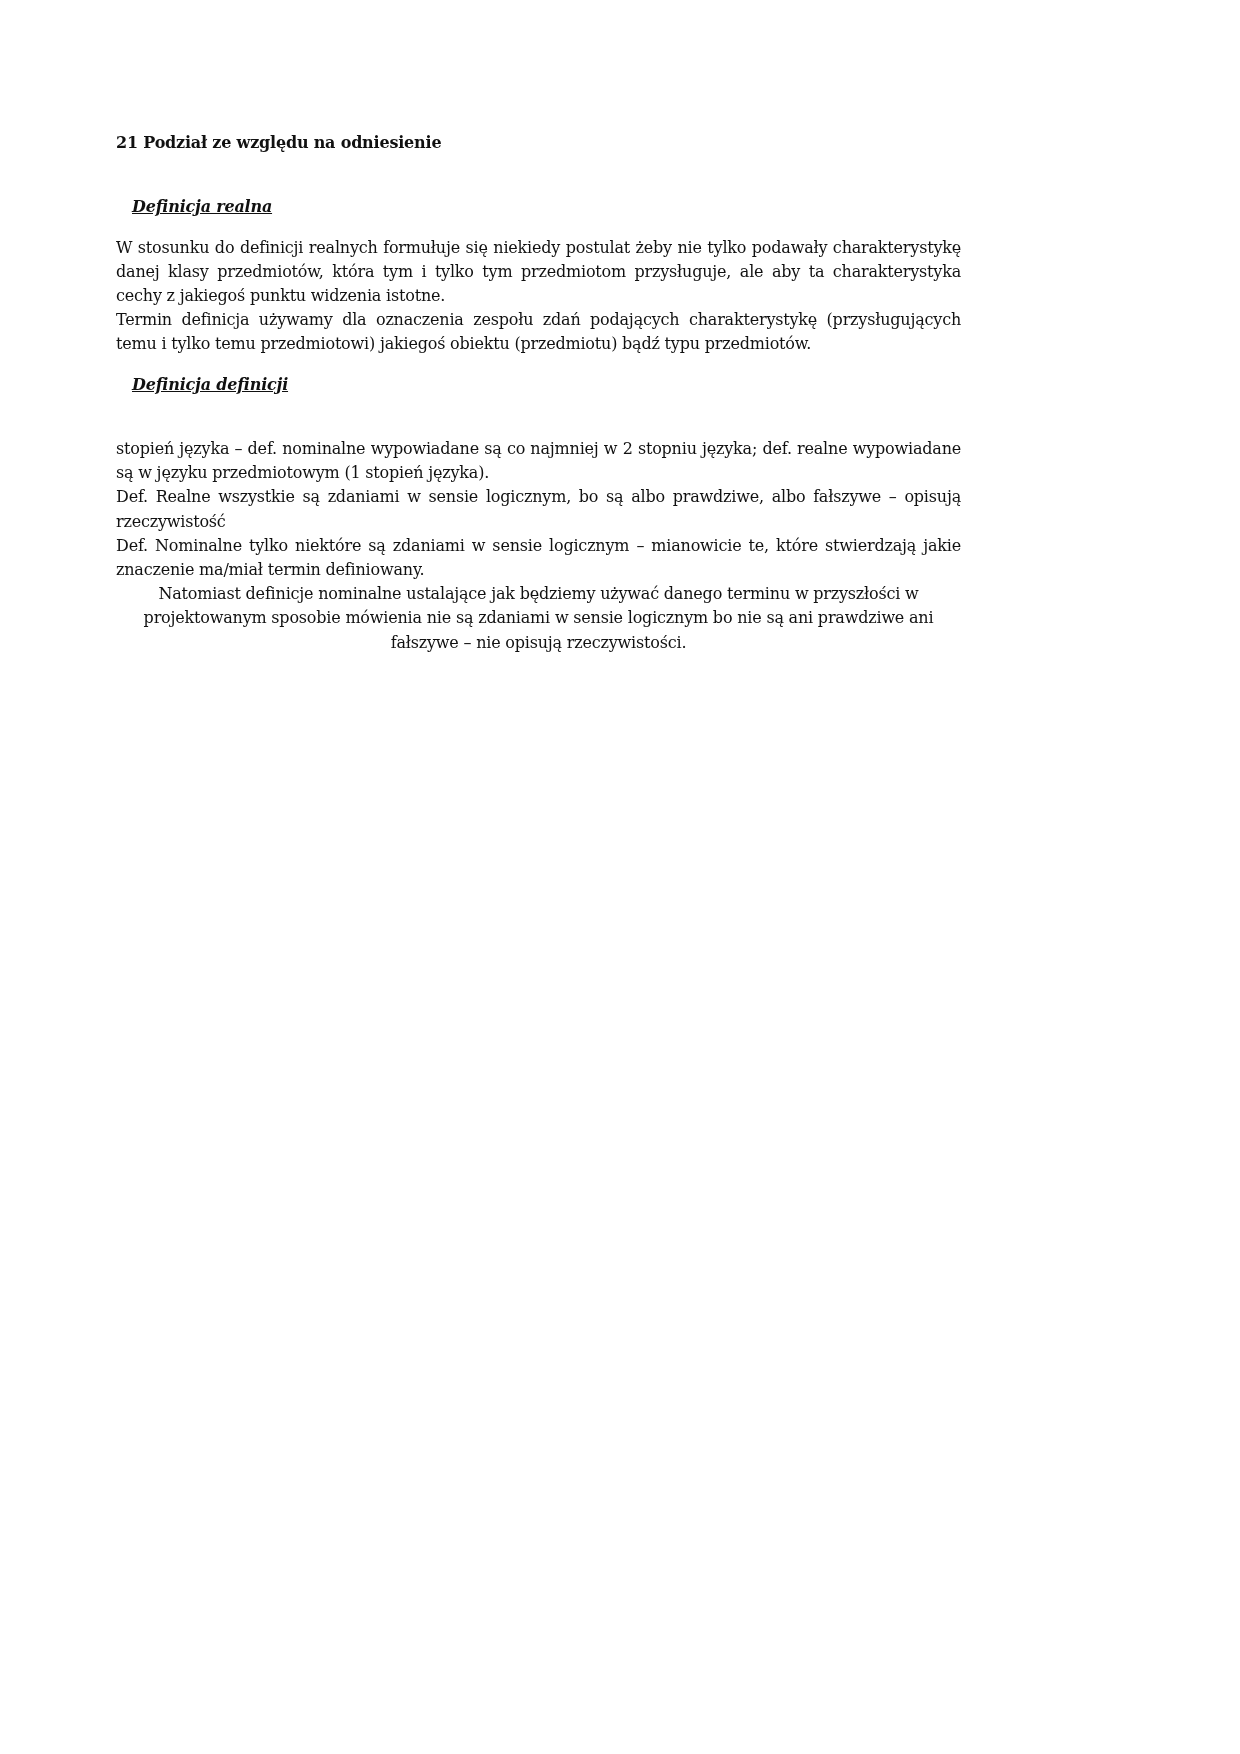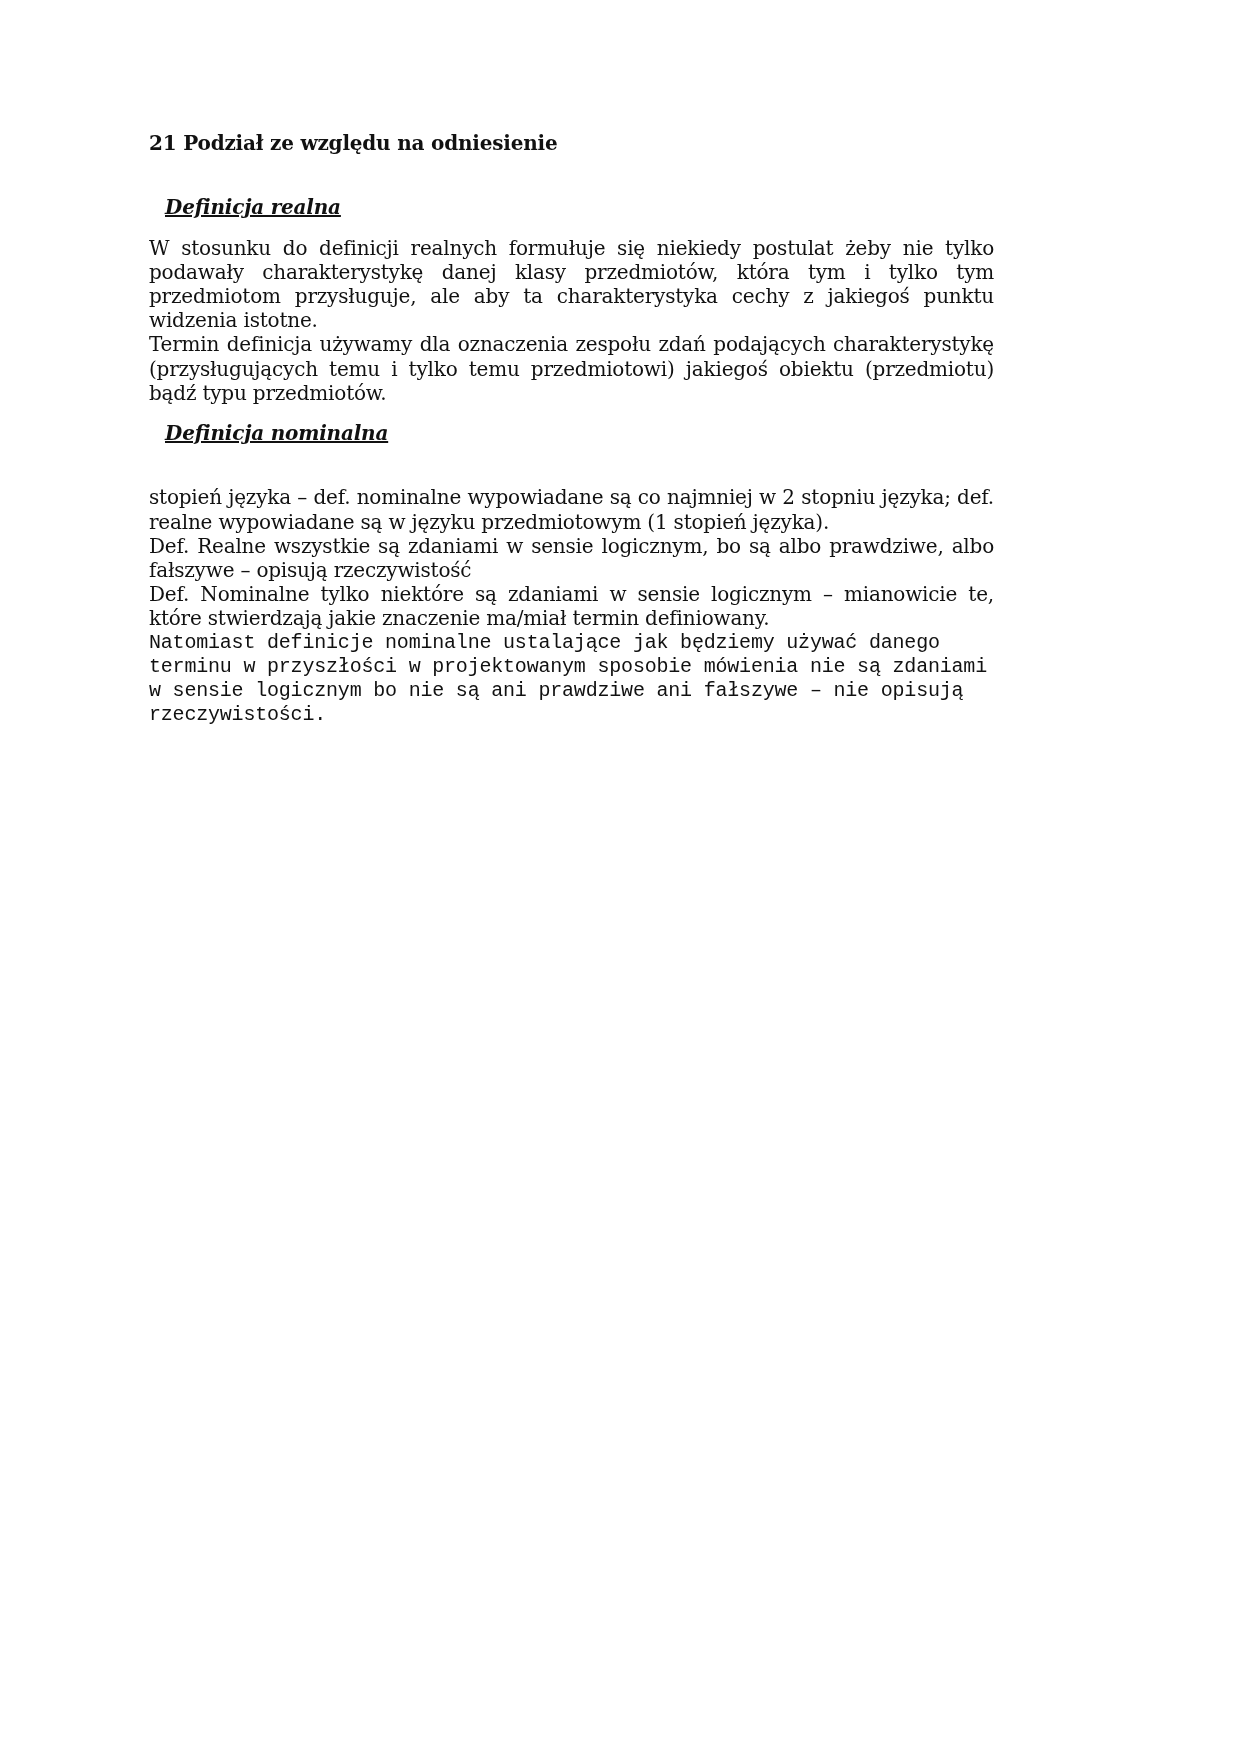--- a/index.html
+++ b/index.html
@@ -10,24 +10,24 @@
     body {
       width: 1240px;
       height: 1754px;
       position: relative;
       overflow: hidden;
       font-family: "DejaVu Serif", "Liberation Serif", serif;
       color: #111111;
     }
     .page {
       position: absolute;
-      left: 149px;
+      left: 116px;
       top: 131px;
       width: 845px;
-      font-size: 20px;
+      font-size: 16px;
       line-height: 24.2px;
       letter-spacing: -0.2px;
     }
     .heading {
       font-weight: bold;
       margin: 0;
     }
     .blank {
       height: 24.2px;
     }
@@ -35,35 +35,34 @@
       font-weight: bold;
       font-style: italic;
       text-decoration: underline;
       margin: 16px;
     }
     .para {
       margin: 0;
       text-align: justify;
     }
     .para.left {
-      text-align: left;
-      font-family: Liberation Mono, monospace;
+      text-align: center;
     }
   </style>
 </head>
 <body>
 
 <div class="page">
   <p class="heading">21 Podział ze względu na odniesienie</p>
   <div class="blank"></div>
 
   <p class="subheading">Definicja realna</p>
   <p class="para">W stosunku do definicji realnych formułuje się niekiedy postulat żeby nie tylko podawały charakterystykę danej klasy przedmiotów, która tym i tylko tym przedmiotom przysługuje, ale aby ta charakterystyka cechy z jakiegoś punktu widzenia istotne.</p>
   <p class="para">Termin definicja używamy dla oznaczenia zespołu zdań podających charakterystykę (przysługujących temu i tylko temu przedmiotowi) jakiegoś obiektu (przedmiotu) bądź typu przedmiotów.</p>
 
-  <p class="subheading">Definicja nominalna</p>
+  <p class="subheading">Definicja definicji</p>
   <div class="blank"></div>
 
   <p class="para">stopień języka – def. nominalne wypowiadane są co najmniej w 2 stopniu języka; def. realne wypowiadane są w języku przedmiotowym (1 stopień języka).</p>
   <p class="para">Def. Realne wszystkie są zdaniami w sensie logicznym, bo są albo prawdziwe, albo fałszywe – opisują rzeczywistość</p>
   <p class="para">Def. Nominalne tylko niektóre są zdaniami w sensie logicznym – mianowicie te, które stwierdzają jakie znaczenie ma/miał termin definiowany.</p>
   <p class="para left">Natomiast definicje nominalne ustalające jak będziemy używać danego terminu w przyszłości w projektowanym sposobie mówienia nie są zdaniami w sensie logicznym bo nie są ani prawdziwe ani fałszywe – nie opisują rzeczywistości.</p>
 </div>
 
 </body></html>

